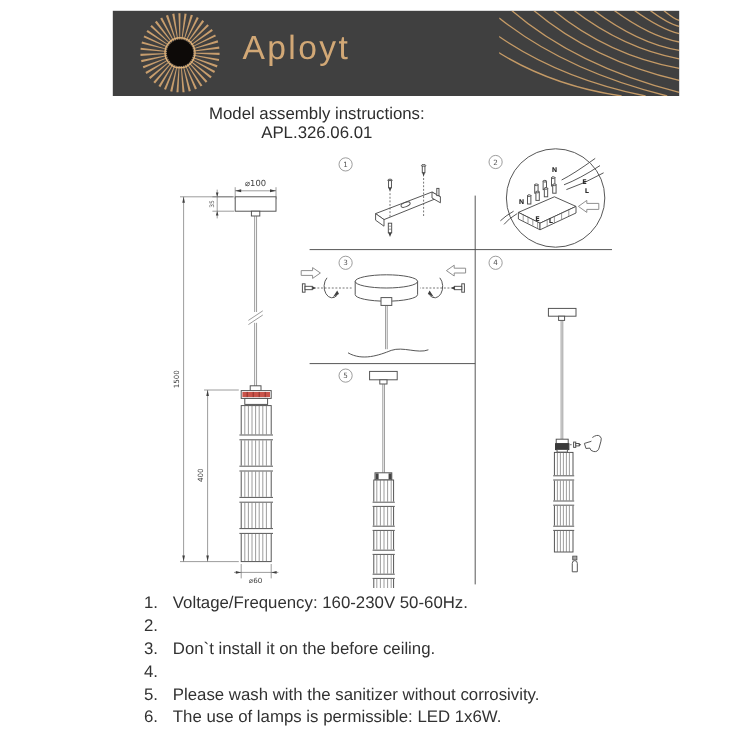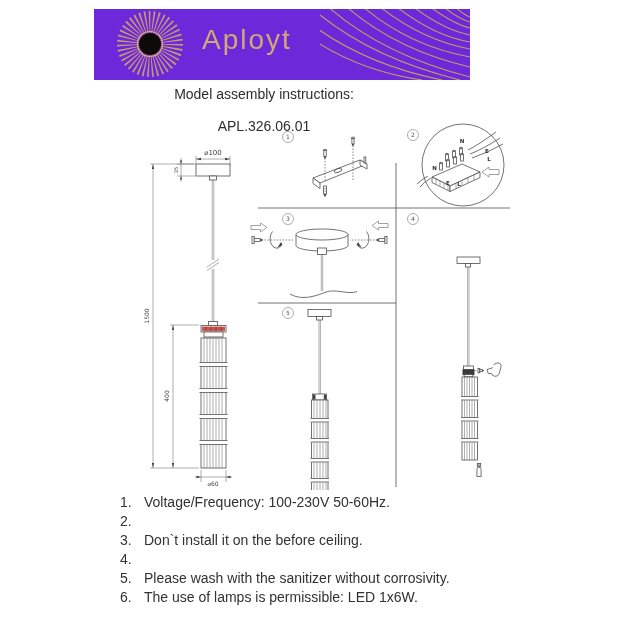--- a/index.html
+++ b/index.html
@@ -1,28 +1,28 @@
 <!DOCTYPE html>
 <html><head>
 <meta charset="utf-8">
 <style>
   html,body{margin:0;padding:0;}
   body{width:620px;height:620px;background:#ffffff;position:relative;overflow:hidden;
        font-family:"Liberation Sans", sans-serif;}
   .sheet{position:absolute;inset:0;}
   
-  .banner{position:absolute;left:94px;top:9px;width:376px;height:71px;background:#6d28d9;overflow:hidden;}
+  .banner{position:absolute;left:94px;top:9px;width:472px;height:71px;background:#404040;overflow:hidden;}
   .burst{position:absolute;left:22px;top:1px;width:68px;height:68px;}
   .brand{position:absolute;left:108px;top:15px;font-size:28px;letter-spacing:2px;
          color:#d2a876;font-weight:400;}
   .rays{position:absolute;right:0;top:0;width:150px;height:71px;}
   
   .titleblock{position:absolute;left:0;top:86px;width:528px;text-align:center;color:#2d2d2d;}
   .titleblock .t1{font-size:14px;line-height:16px;}
-  .titleblock .t2{font-size:14px;line-height:16px;margin-top:16px;}
+  .titleblock .t2{font-size:14px;line-height:16px;}
   
   .diagram{position:absolute;left:0;top:120px;width:620px;height:370px;}
   .oln{stroke:#4f4f4f;stroke-width:0.8;fill:none;}
   .olw{stroke:#4f4f4f;stroke-width:0.8;fill:#ffffff;}
   .thin{stroke:#6a6a6a;stroke-width:0.55;fill:none;}
   .dash{stroke:#5a5a5a;stroke-width:0.7;fill:none;stroke-dasharray:1.6 1.4;}
   .dim{font:6px "DejaVu Sans", sans-serif;fill:#3f3f3f;}
   .dimbig{font:7px "DejaVu Sans", sans-serif;fill:#3f3f3f;}
   .dimsm{font:5px "DejaVu Sans", sans-serif;fill:#3f3f3f;}
   .arr{fill:#3f3f3f;stroke:none;}
@@ -356,21 +356,21 @@
         <rect x="310.5" y="358" width="18.5" height="4.5" fill="#ffffff" stroke="none"></rect>
         <line class="oln" x1="310.5" y1="358.5" x2="329" y2="358.5"></line>
           <line class="oln" x1="310.5" y1="362" x2="329" y2="362"></line>
       </g>
     </g>
   </svg>
 
   <div class="list">
     <div class="li">
       <span class="n">1.</span>
-      <span>Voltage/Frequency: 100-230V 50-60Hz.</span>
+      <span>Voltage/Frequency: 160-230V 50-60Hz.</span>
     </div>
     <div class="li">
       <span class="n">2.</span>
     </div>
     <div class="li">
       <span class="n">3.</span>
       <span>Don`t install it on the before ceiling.</span>
     </div>
     <div class="li">
       <span class="n">4.</span>

